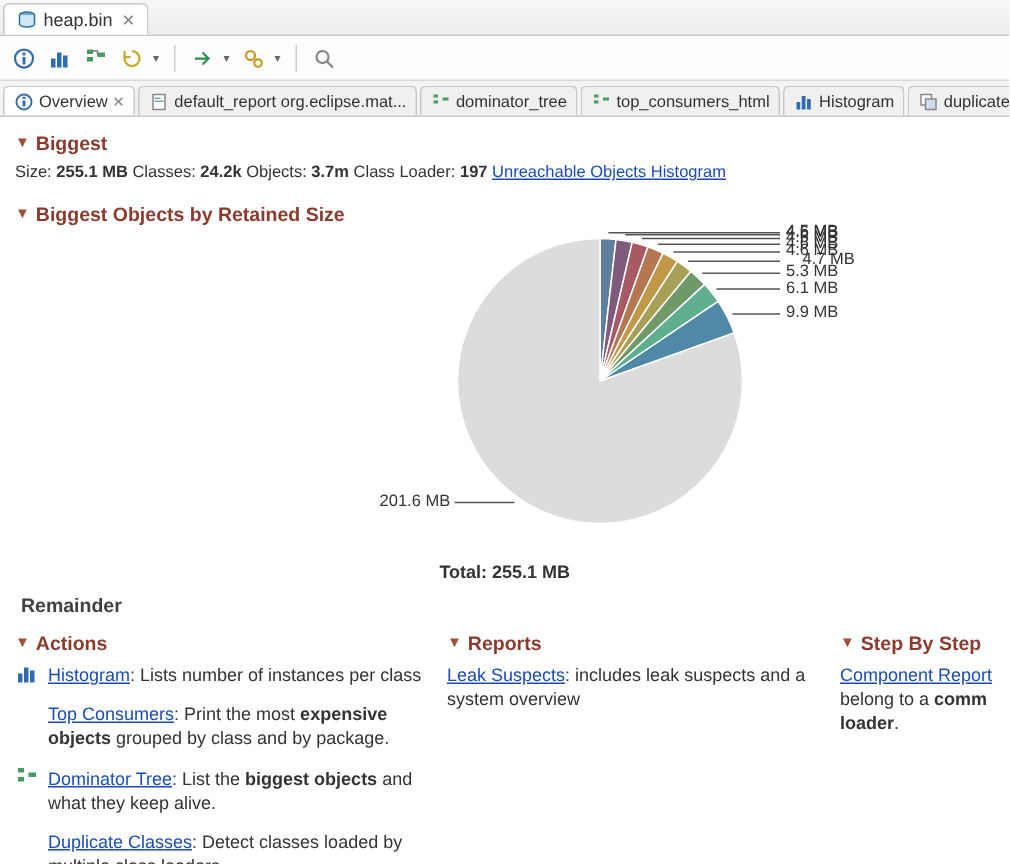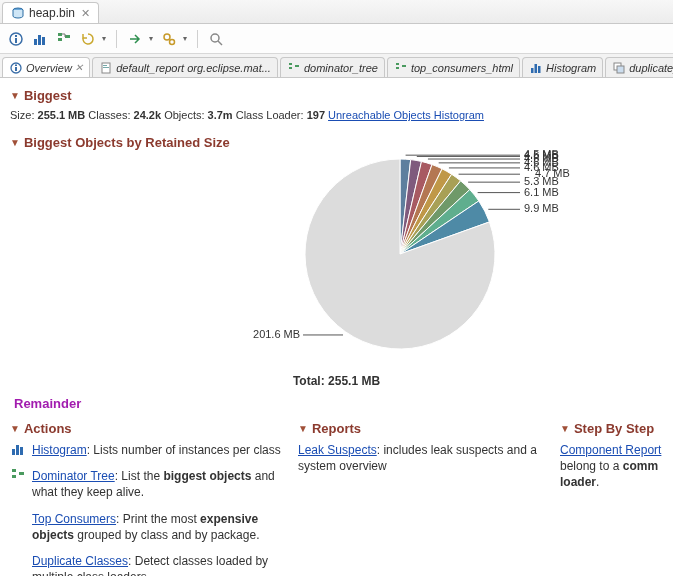--- a/index.html
+++ b/index.html
@@ -64,21 +64,20 @@
     border: 1px solid #c8c8c8;
     border-bottom: none;
     border-top-left-radius: 4px;
     border-top-right-radius: 4px;
     margin-left: 2px;
     margin-top: 3px;
     font-size: 11px;
     background: #f0f0f0;
     white-space: nowrap;
     color: #333;
-    font-style: italic;
   }
   .sub-tab.active { background: #fff; }
   .icon-sm { width:14px; height:14px; display:inline-flex; align-items:center; justify-content:center; }
   .content { padding: 6px 10px; overflow: hidden; }
   .section-heading {
     color: #8B3A2E;
     font-weight: bold;
     font-size: 13px;
     display: flex;
     align-items: center;
@@ -98,21 +97,21 @@
     border-top: none;
   }
   .col-actions { flex: 0 0 278px; }
   .col-reports { flex: 0 0 252px; }
   .col-step { flex: 1; }
   .col-item { display:flex; gap:6px; margin: 6px 0 10px 0; line-height:1.35; }
   .col-item .txt { flex:1; }
   .chart-wrap { position:relative; height:220px; margin-top:4px; }
   .chart-total { text-align:center; font-size:12px; color:#333; margin-top:0; }
   .chart-total b { font-weight:bold; }
-  .remainder { font-weight:bold; color:#a21caf; margin:8px 0 0 4px; font-size:13px; }
+  .remainder { font-weight:bold; color:#404040; margin:8px 0 0 4px; font-size:13px; }
   .slice-label {
     position:absolute;
     font-size:11px;
     color:#333;
     white-space:nowrap;
   }
 </style>
 </head>
 <body>
 
@@ -323,35 +322,35 @@
             <span class="icon-sm" style="flex:0 0 16px;">
               <svg width="14" height="14">
                 <rect x="1" y="7" width="3" height="6" fill="#2e6bb0"></rect>
                 <rect x="5" y="3" width="3" height="10" fill="#2e6bb0"></rect>
                 <rect x="9" y="5" width="3" height="8" fill="#2e6bb0"></rect>
               </svg>
             </span>
             <div class="txt"><span class="link">Histogram</span><span>: Lists number of instances per class</span></div>
           </div>
           <div class="col-item">
+            <span class="icon-sm" style="flex:0 0 16px;"></span>
+            <div class="txt"><span class="link">Top Consumers</span><span>: Print the most </span><b>expensive objects</b><span> grouped by class and by package.</span></div>
+          </div>
+          <div class="col-item">
             <span class="icon-sm" style="flex:0 0 16px;">
               <svg width="14" height="14">
                 <rect x="1" y="1" width="4" height="3" fill="#4a9a5f"></rect>
                 <rect x="1" y="7" width="4" height="3" fill="#4a9a5f"></rect>
                 <rect x="8" y="4" width="5" height="3" fill="#4a9a5f"></rect>
               </svg>
             </span>
             <div class="txt"><span class="link">Dominator Tree</span><span>: List the </span><b>biggest objects</b><span> and what they keep alive.</span></div>
           </div>
           <div class="col-item">
             <span class="icon-sm" style="flex:0 0 16px;"></span>
-            <div class="txt"><span class="link">Top Consumers</span><span>: Print the most </span><b>expensive objects</b><span> grouped by class and by package.</span></div>
-          </div>
-          <div class="col-item">
-            <span class="icon-sm" style="flex:0 0 16px;"></span>
             <div class="txt"><span class="link">Duplicate Classes</span><span>: Detect classes loaded by multiple class loaders.</span></div>
           </div>
         </div>
     </div>
     <div class="col col-reports">
       <div class="section-heading">
         <span class="twisty">▼</span>
         <span>Reports</span>
       </div>
       <div id="reports-list">

